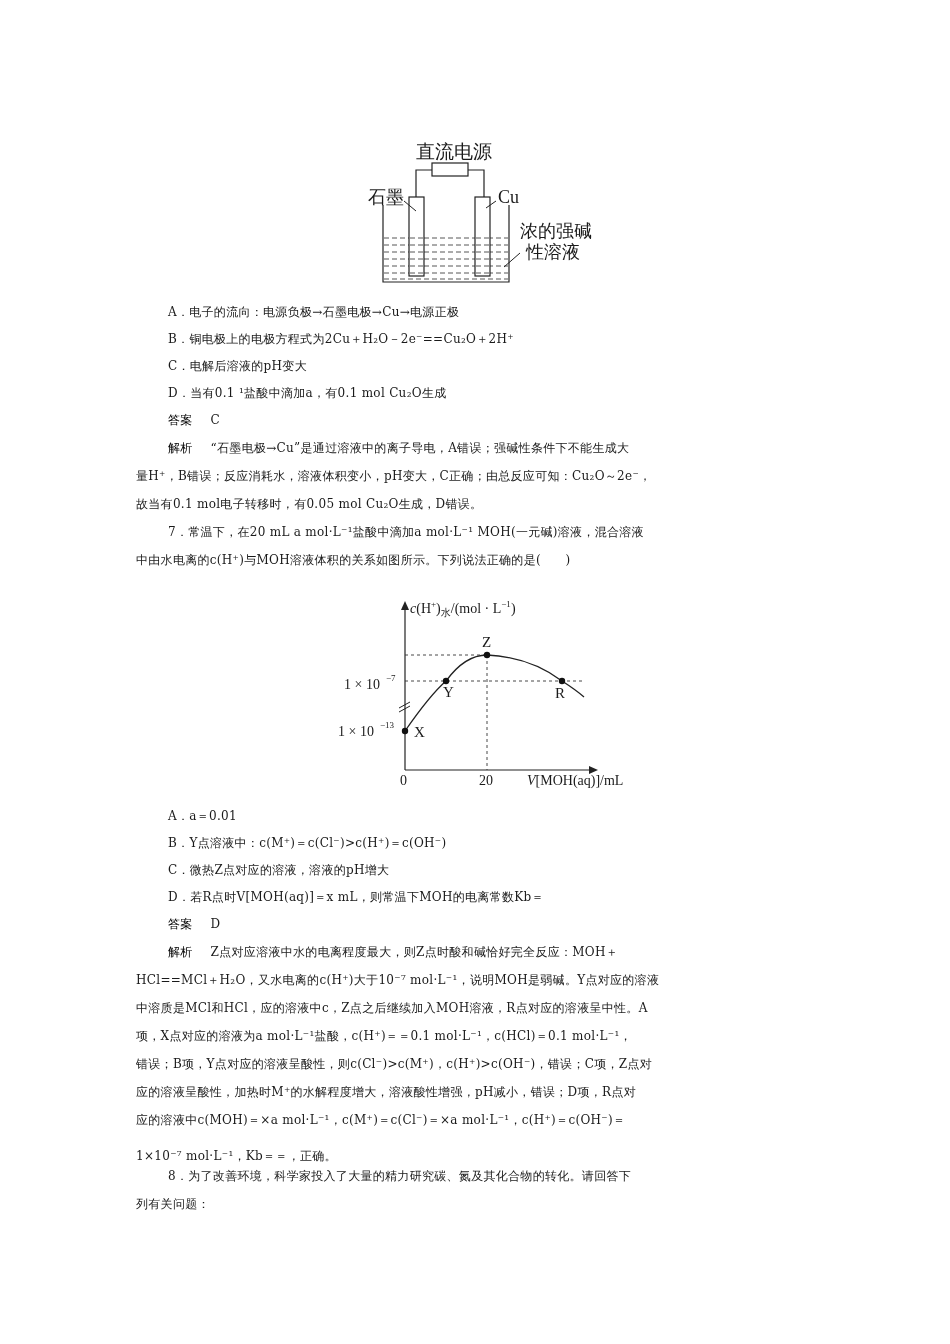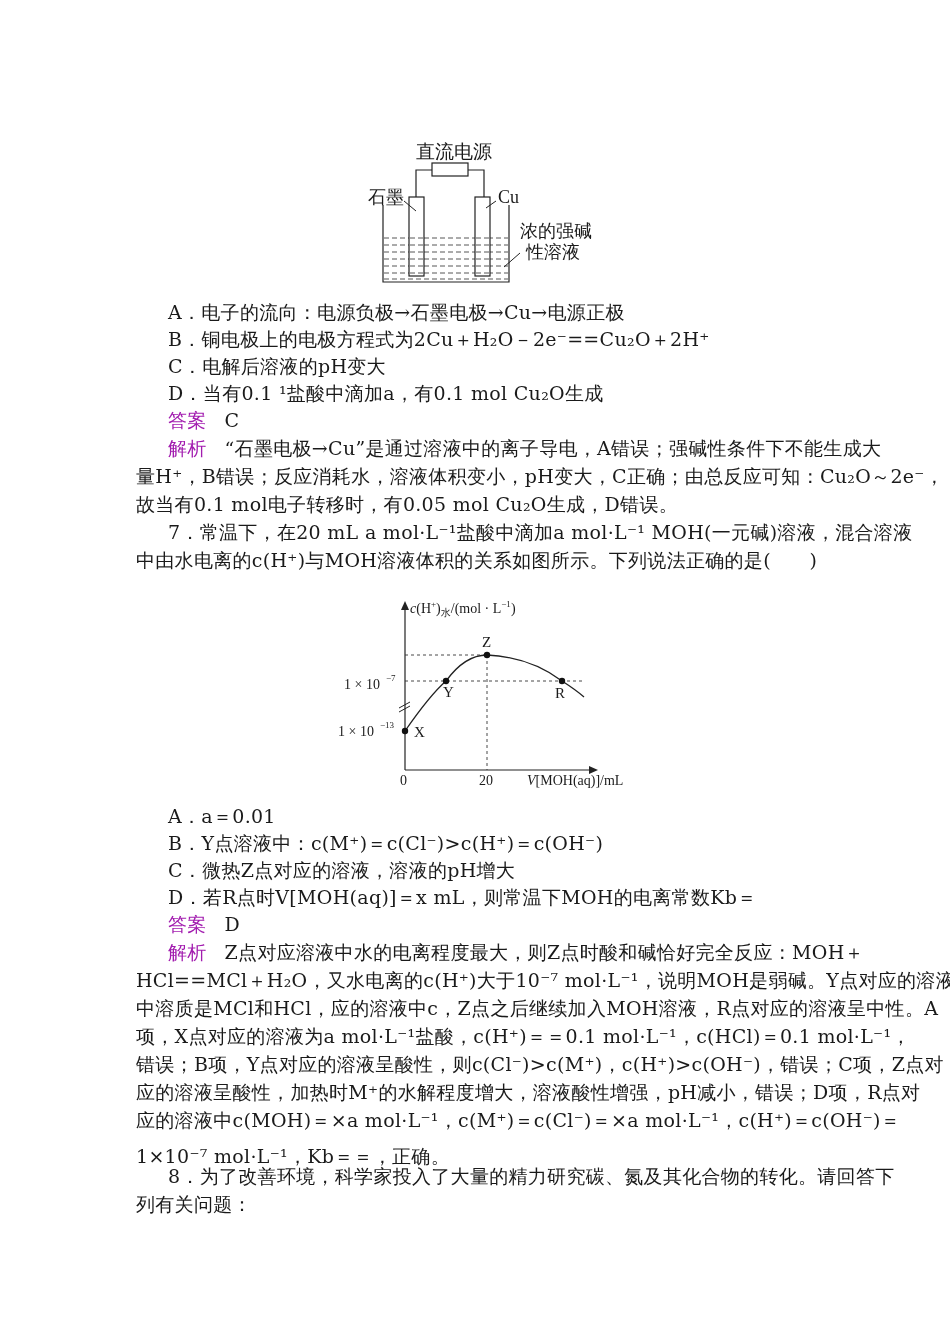--- a/index.html
+++ b/index.html
@@ -1,22 +1,22 @@
 <!DOCTYPE html>
 <html><head>
 <meta charset="utf-8">
 <style>
   html, body { margin:0; padding:0; background:#ffffff; }
   body { width:950px; height:1344px; position:relative; overflow:hidden;
          font-family:"DejaVu Serif","Liberation Serif",serif; color:#1a1a1a; }
   .page { position:absolute; left:0; top:0; width:950px; height:1152px; }
-  .line { position:absolute; left:136px; width:680px; font-size:19px; line-height:20px; white-space:nowrap; letter-spacing:0.3px; }
+  .line { position:absolute; left:136px; width:680px; font-size:12px; line-height:20px; white-space:nowrap; letter-spacing:0.3px; }
   .opt { left:168px; }
   .indent { left:168px; }
-  .lbl { color:#a21caf; margin-right:18px; }
+  .lbl { color:#000000; margin-right:18px; }
   .fig { position:absolute; }
   svg text { font-family:"Liberation Serif","DejaVu Serif",serif; fill:#1a1a1a; }
 </style>
 </head>
 <body>
 
 <div class="page">
 
   <svg class="fig" style="left:360px;top:125px;" width="270" height="170" viewBox="0 0 270 170">
     <text x="56" y="33" font-size="19">直流电源</text>

